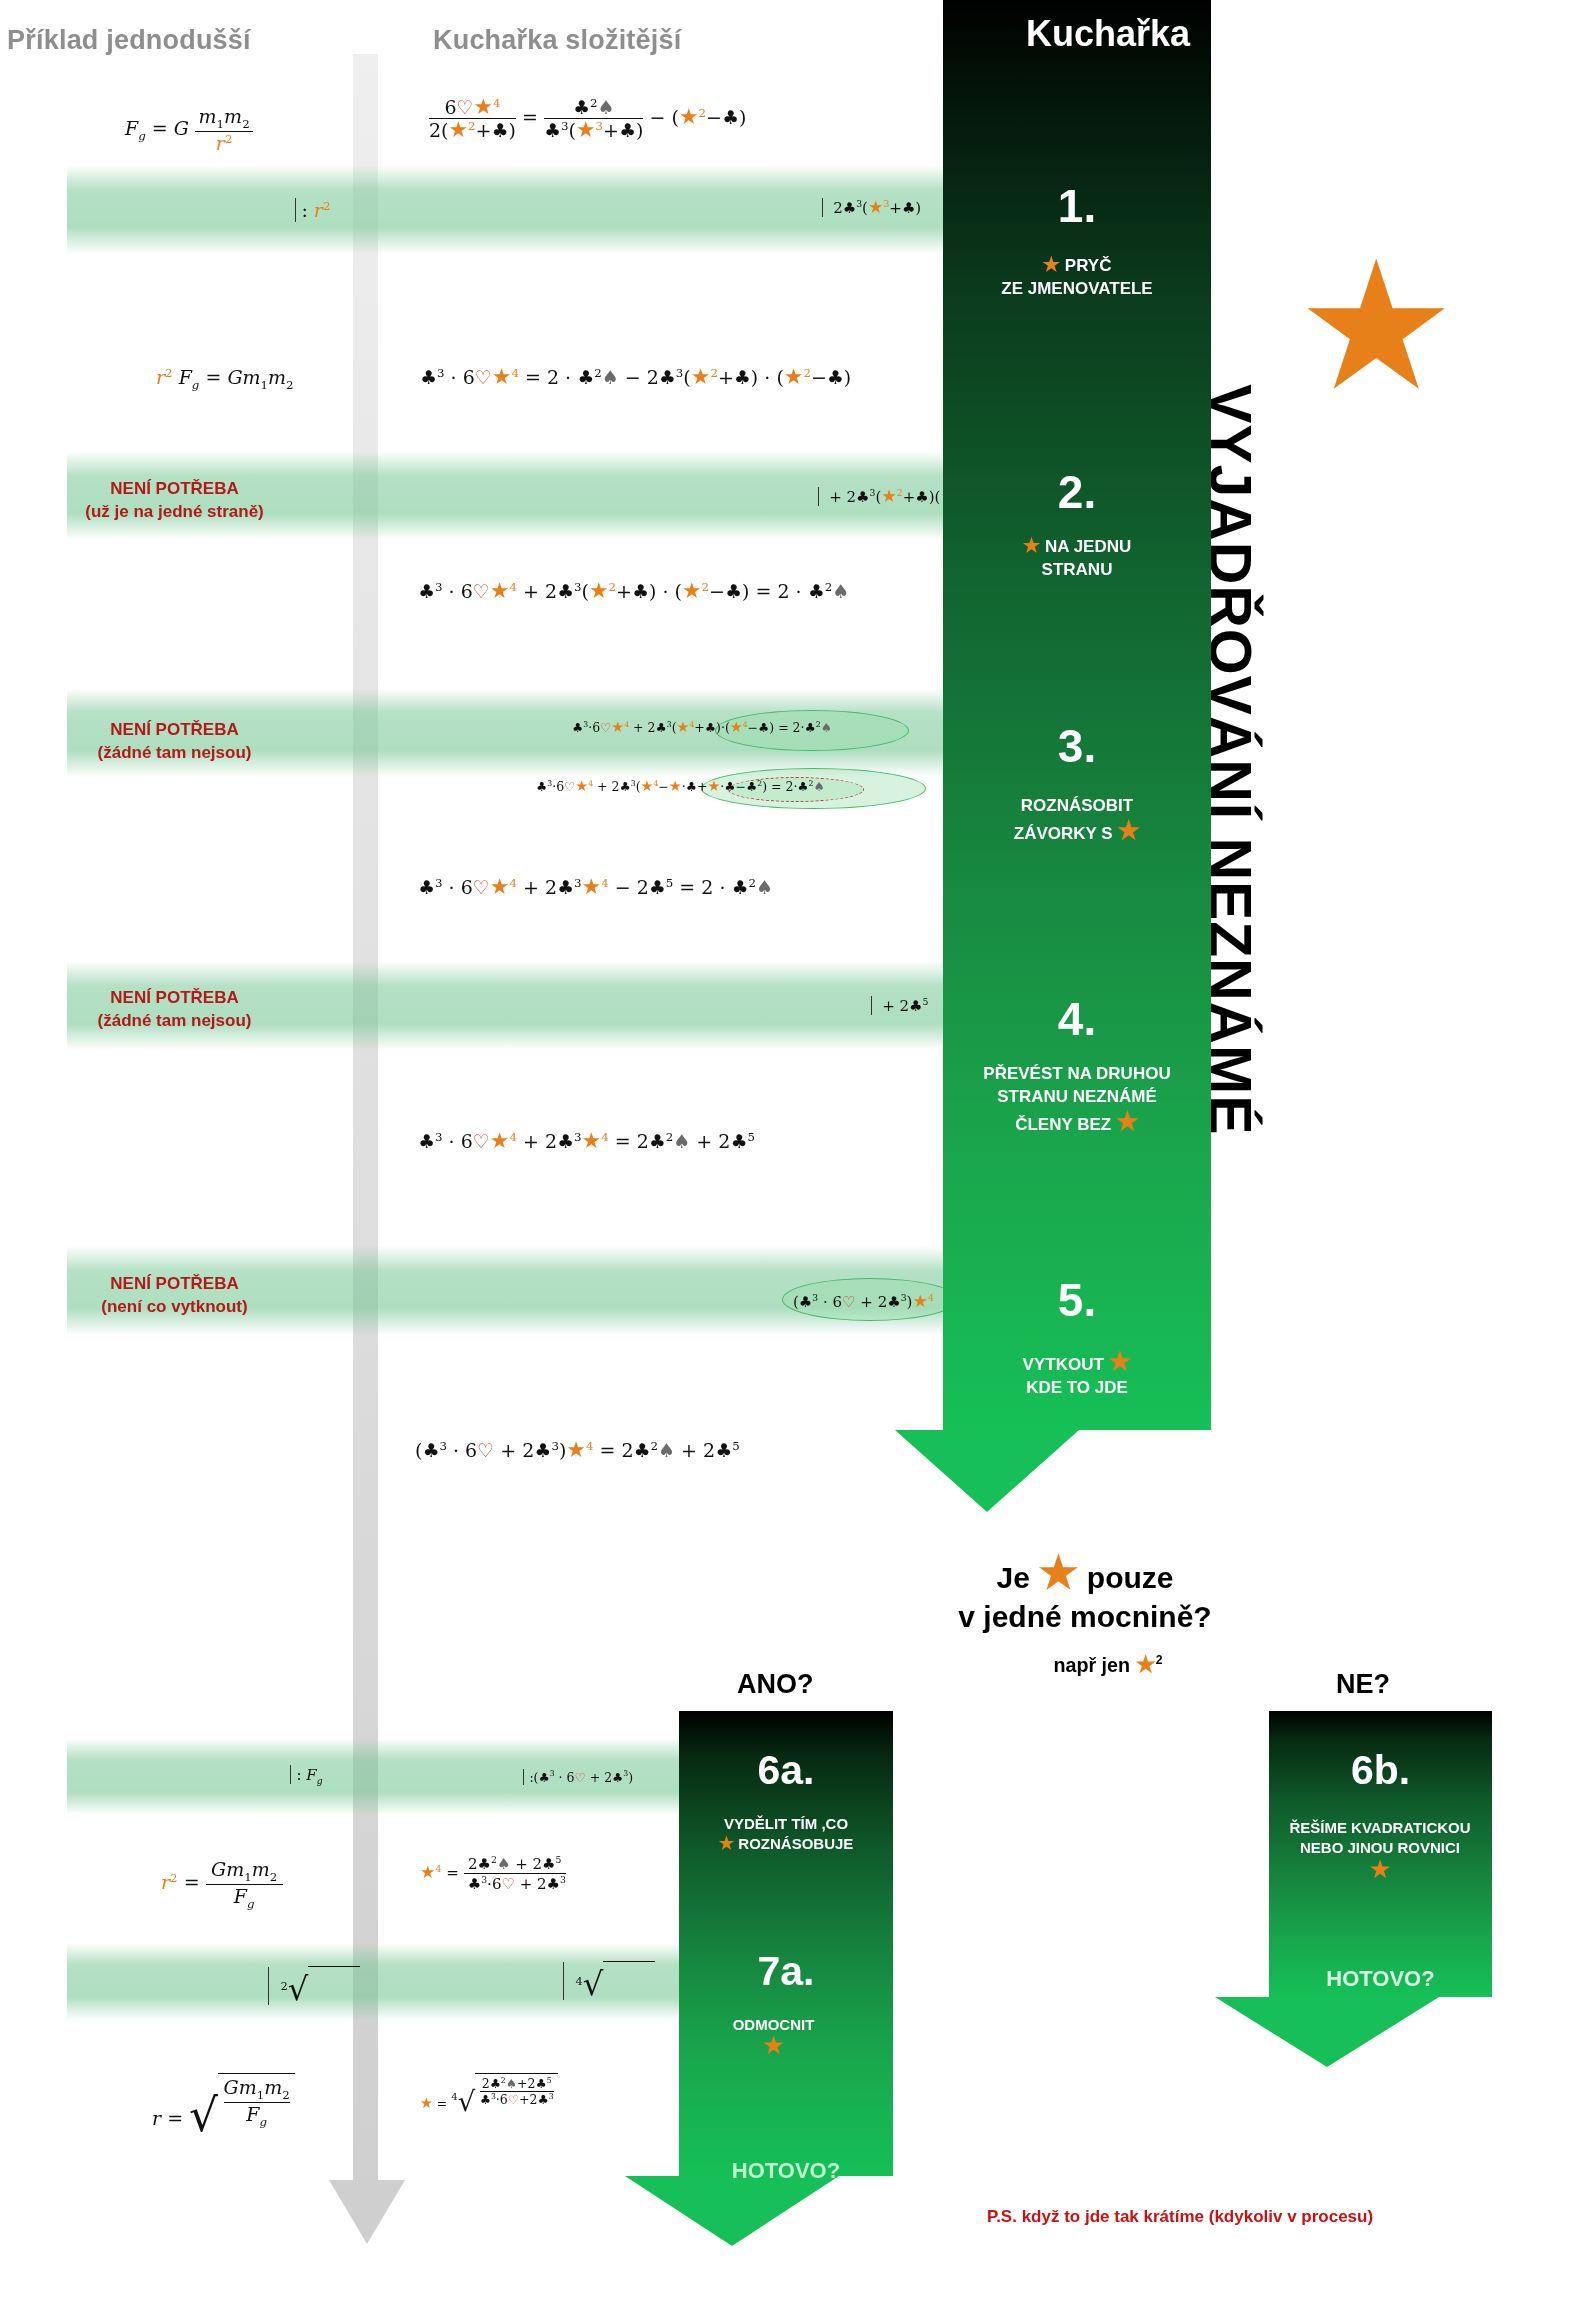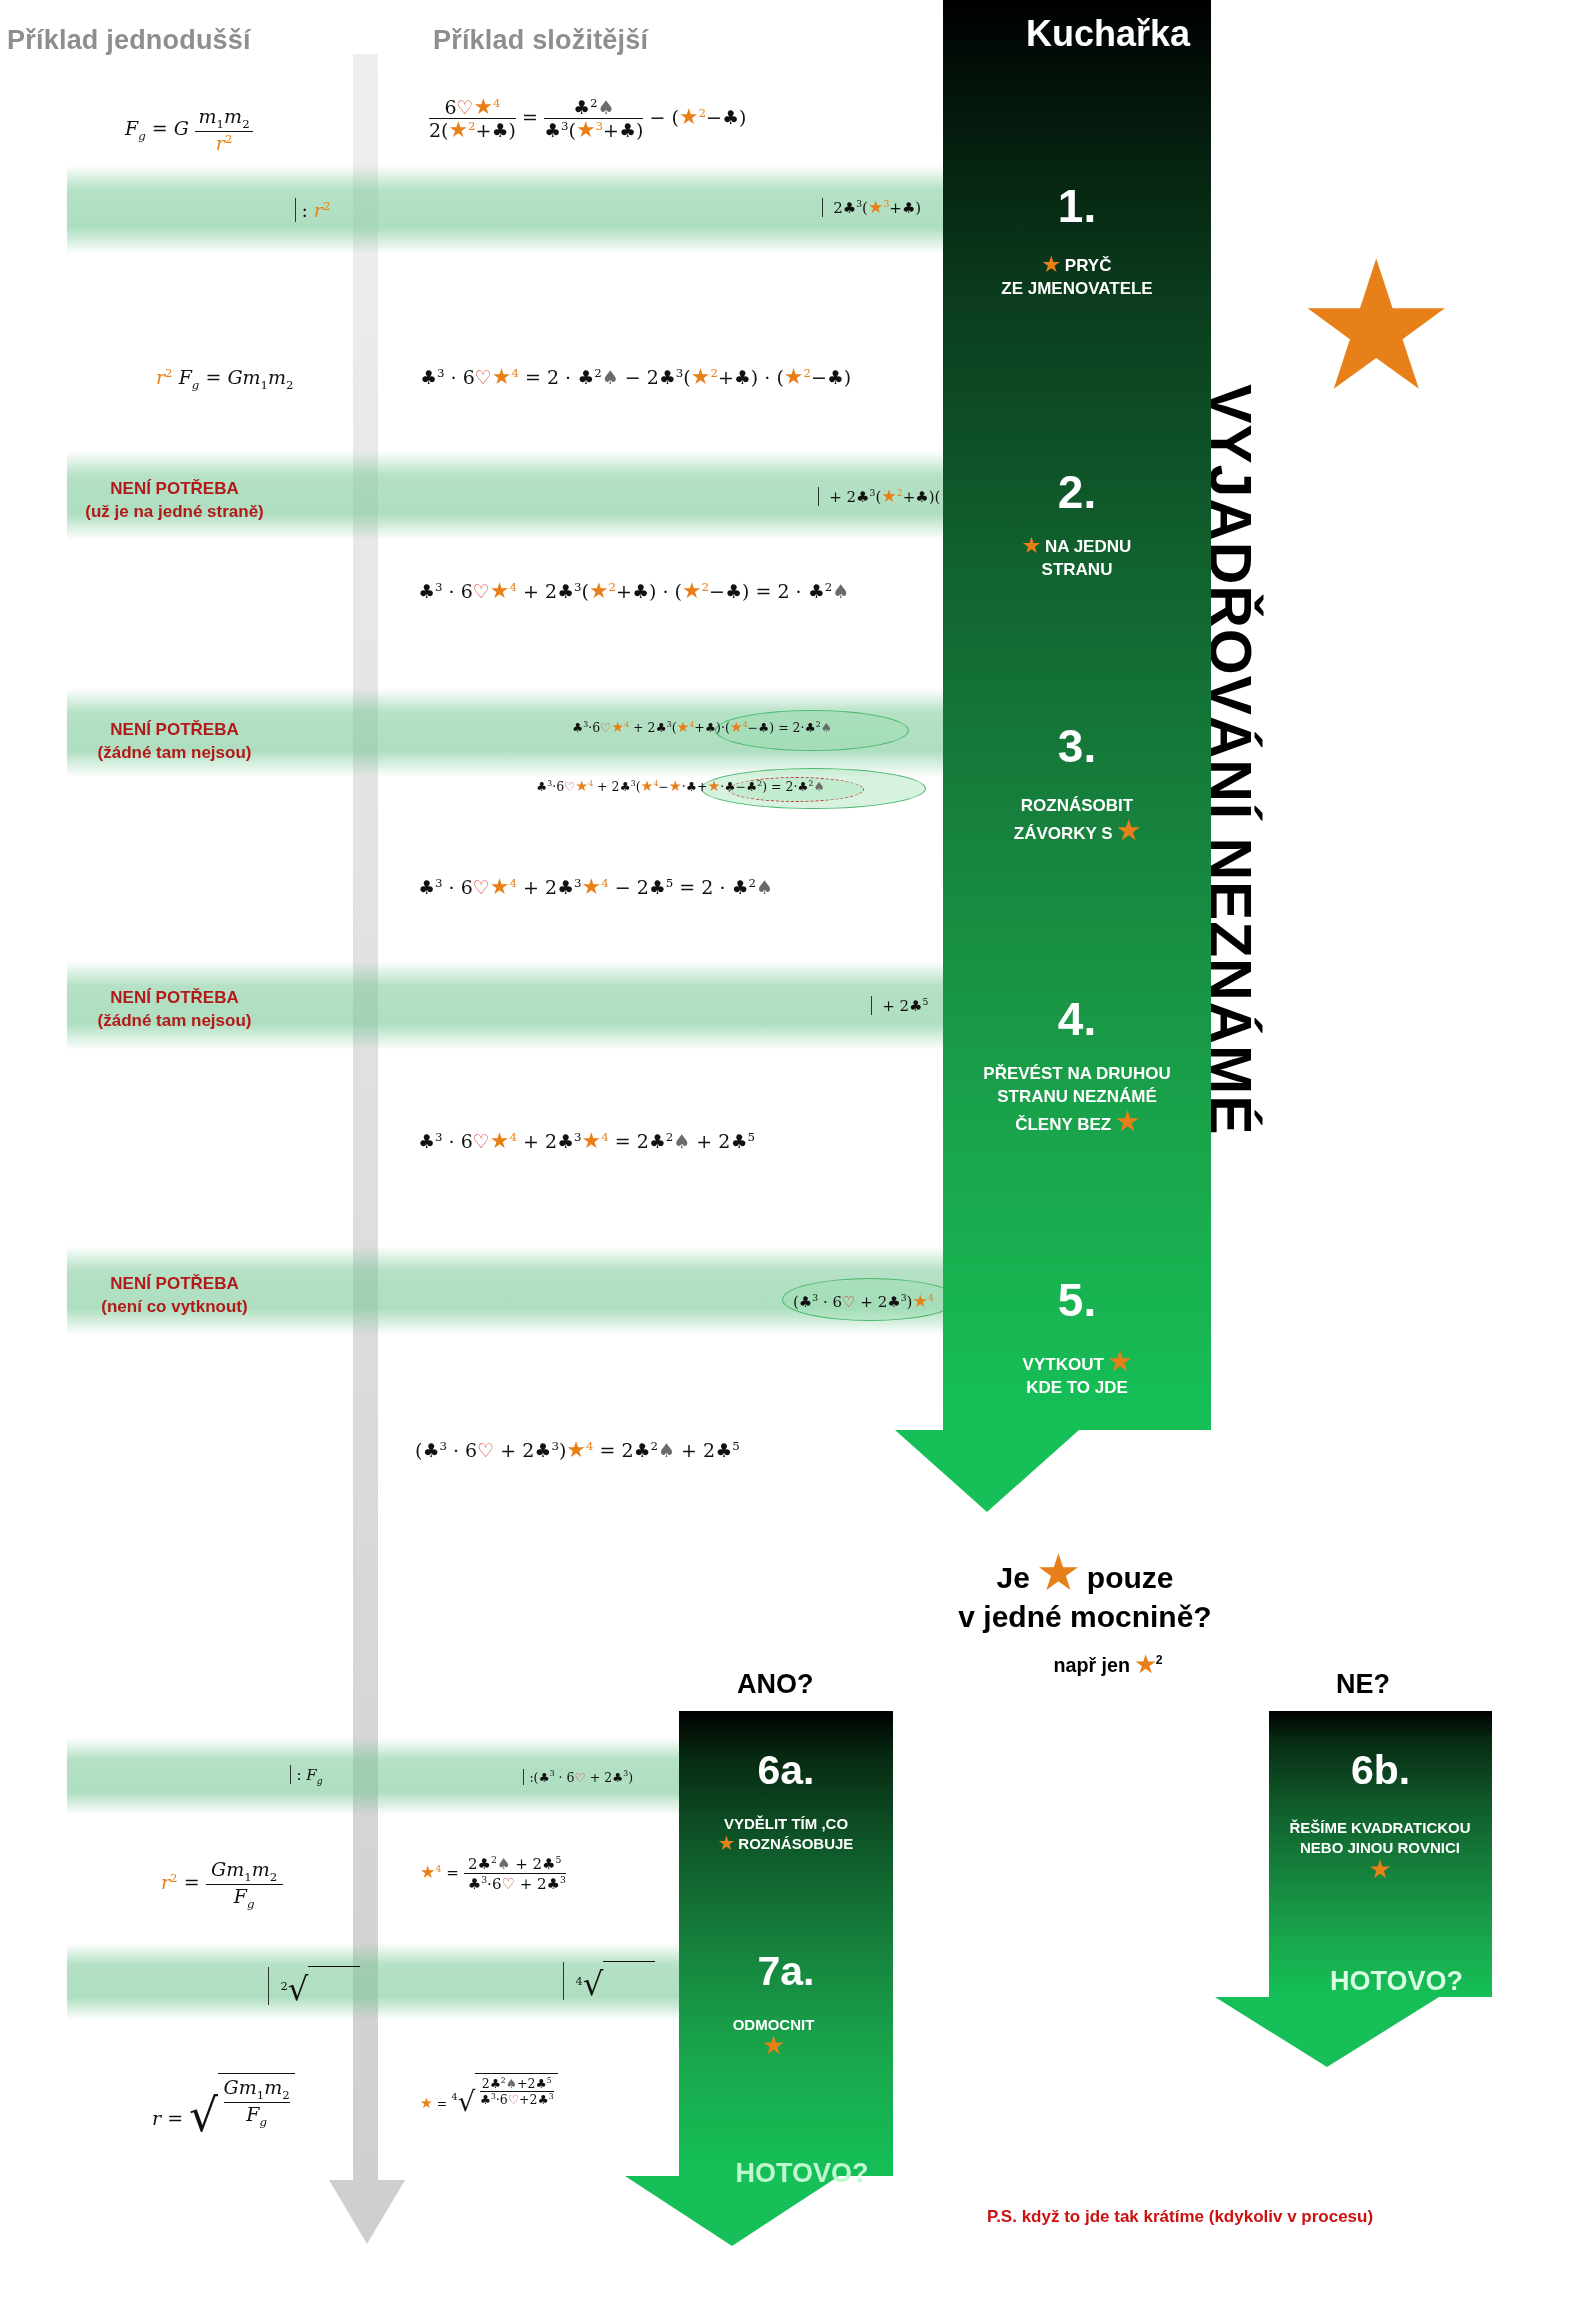--- a/index.html
+++ b/index.html
@@ -102,21 +102,21 @@
     background:linear-gradient(to bottom,#000000 0%,#072a12 10%,#0f5a2a 32%,#16843e 58%,#19a64c 80%,#15c057 100%);
     z-index:4;
   }
   #b6-head{
     left:1215px;top:1997px;width:0;height:0;
     border-left:112px solid transparent;border-right:112px solid transparent;
     border-top:70px solid #16bf57;z-index:4;
   }
   .branch-num{width:214px;text-align:center;color:#fff;font-size:41px;font-weight:bold;z-index:6;}
   .branch-txt{text-align:center;color:#fff;font-size:15px;font-weight:bold;line-height:1.35;z-index:6;}
-  .done{color:#bff7cf;font-size:27px;font-weight:bold;text-align:center;z-index:6;margin-left:16px;}
+  .done{color:#bff7cf;font-size:22px;font-weight:bold;text-align:center;z-index:6;}
   .done.dark{color:#d8ffe4;}
   
   #side-title{
     left:1264px;top:384px;width:804px;
     transform-origin:0 0;transform:rotate(90deg);
     font-size:59px;font-weight:bold;color:#000;letter-spacing:0.9px;z-index:3;
     white-space:nowrap;
   }
   #side-star{left:1296px;top:237px;color:#e8801a;font-size:179px;line-height:1;z-index:3;}
   
@@ -140,21 +140,21 @@
 
 <div class="abs band" style="top:165px"></div>
 <div class="abs band" style="top:451px"></div>
 <div class="abs band" style="top:688px"></div>
 <div class="abs band" style="top:961px"></div>
 <div class="abs band" style="top:1246px"></div>
 <div class="abs band lower" style="top:1738px"></div>
 <div class="abs band lower" style="top:1943px"></div>
 
 <div class="abs col-head" style="left:7.1px;top:25px">Příklad jednodušší</div>
-<div class="abs col-head" style="left:433px;top:25px">Příklad složitější</div>
+<div class="abs col-head" style="left:433px;top:25px">Kuchařka složitější</div>
 <div class="abs" id="recipe-body"></div>
 <div class="abs" id="recipe-head"></div>
 <div class="abs" id="recipe-title">Kuchařka</div>
 
 <div class="abs" id="side-star">★</div>
 <div class="abs" id="side-title">VYJADŘOVÁNÍ NEZNÁMÉ</div>
 
 <div class="abs step-num" style="left:943px;top:179px">1.</div>
 <div class="abs step-txt" style="left:943px;top:255px">
   <span class="star">★</span>

